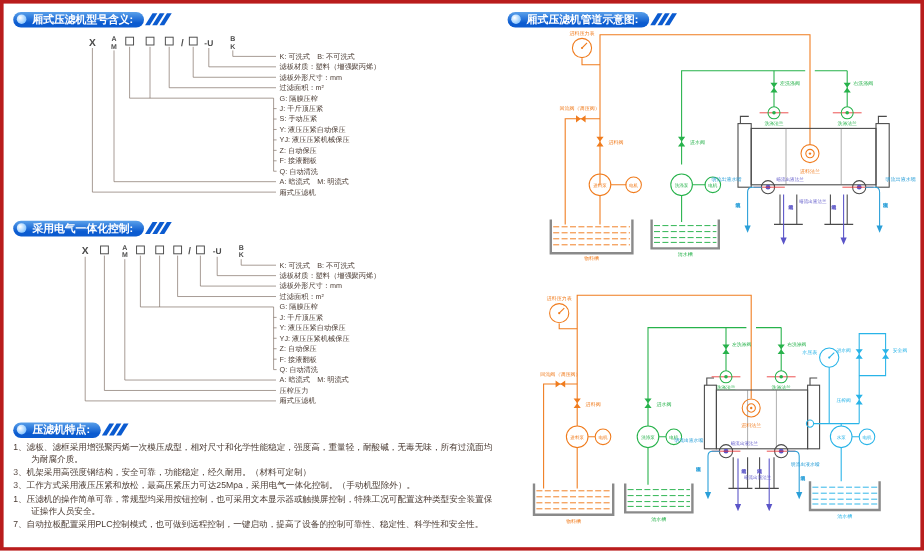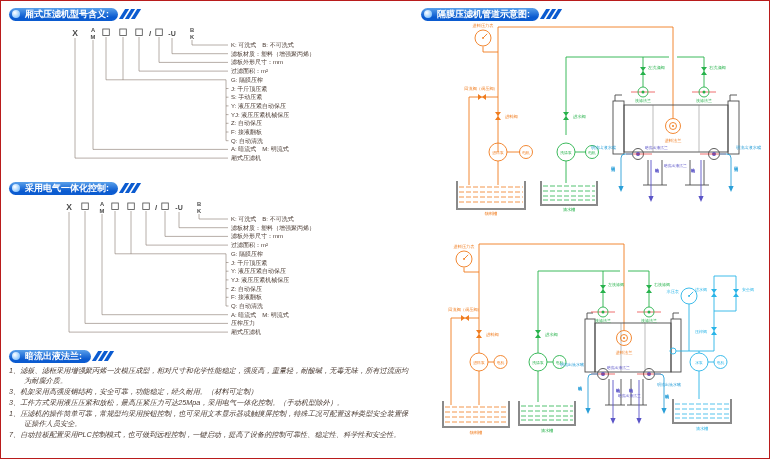--- a/index.html
+++ b/index.html
@@ -1,29 +1,29 @@
 <!DOCTYPE html>
 <html style="--orange: #f07c1e; --green: #27b24b; --cyan: #29b4e8; --purple: #5b55c8; --blue: #2a9fd8; --red: #e83030; --dark: #4a4a4a; --badge_blue: #0b5bd0; --text: #4a3b33; --line: #7a6a5f;"><head>
 <meta charset="utf-8">
 <style>
   html,body{margin:0;padding:0;background:#fff;font-family:"Liberation Sans",sans-serif;}
-  .page{position:relative;width:770px;height:459px;background:#fff;overflow:hidden;border:1px solid #b91c1c;box-sizing:border-box;}
+  .page{position:relative;width:770px;height:459px;background:#fff;overflow:hidden;border:3px solid #b91c1c;box-sizing:border-box;}
   .sec{position:absolute;}
   .badge-row{display:flex;align-items:center;height:14px;}
   .badge{position:relative;display:inline-block;background:linear-gradient(180deg,#5aa0ea 0%,var(--badge_blue,#0b5bd0) 70%);color:#fff;font-weight:bold;font-size:9px;line-height:13px;padding:0 9px 0 16px;border-radius:8px;white-space:nowrap;}
   .badge::before{content:'';position:absolute;left:3px;top:2.5px;width:8px;height:8px;border-radius:50%;background:radial-gradient(circle at 35% 35%,#ffffff,#8ec8ff 70%);}
   .stripes{display:inline-flex;margin-left:4px;gap:2px;}
   .stripes i{display:inline-block;width:4px;height:10px;background:var(--badge_blue,#0b5bd0);transform:skewX(-32deg);}
   svg{display:block;}
   svg text{font-family:"Liberation Sans",sans-serif;}
   .mtxt{font-size:6px;fill:var(--text,#4a3b33);}
   .csym{fill:var(--dark,#444);font-weight:bold;}
   .cline{stroke:var(--line,#7a6a5f);stroke-width:.55;fill:none;}
   .cbox{stroke:var(--dark,#444);stroke-width:.8;fill:none;}
-  .features{margin-top:3px;color:var(--text,#4a3b33);font-size:7.2px;line-height:1.38;font-style:italic;}
+  .features{margin-top:3px;color:var(--text,#4a3b33);font-size:7.2px;line-height:1.38;}
   .features div{padding-left:15px;text-indent:-15px;margin-bottom:1px;}
   
   .so{stroke:var(--orange);fill:none;stroke-width:.9;}
   .sg{stroke:var(--green);fill:none;stroke-width:.9;}
   .sc{stroke:var(--cyan);fill:none;stroke-width:.9;}
   .sb{stroke:var(--blue);fill:none;stroke-width:.9;}
   .spw{stroke:var(--purple);fill:none;stroke-width:.9;}
   .sk{stroke:var(--dark);fill:none;stroke-width:.9;}
   .sk2{stroke:#777;fill:none;stroke-width:.5;}
   .sr{stroke:var(--red);fill:none;stroke-width:.7;}
@@ -121,39 +121,39 @@
         <text class="mtxt" x="222" y="113">Q: 自动清洗</text>
         <text class="mtxt" x="222" y="121.7">A: 暗流式　M: 明流式</text>
         <text class="mtxt" x="222" y="130.4">压榨压力</text>
         <text class="mtxt" x="222" y="139.1">厢式压滤机</text>
       </g>
     </svg>
   </div>
 
   <div class="sec" style="left:8px;top:348px;width:400px;">
     <div class="badge-row">
-      <span class="badge">暗流出液法兰:</span>
+      <span class="badge">压滤机特点:</span>
       <span class="stripes">
           <i></i>
           <i></i>
           <i></i>
         </span>
     </div>
     <div class="features">
       <div>1、滤板、滤框采用增强聚丙烯一次模压成型，相对尺寸和化学性能稳定，强度高，重量轻，耐酸碱，无毒无味，所有过流面均为耐腐介质。</div>
       <div>3、机架采用高强度钢结构，安全可靠，功能稳定，经久耐用。（材料可定制）</div>
       <div>3、工作方式采用液压压紧和放松，最高压紧压力可达25Mpa，采用电气一体化控制。（手动机型除外）。</div>
       <div>1、压滤机的操作简单可靠，常规型均采用按钮控制，也可采用文本显示器或触摸屏控制，特殊工况可配置这种类型安全装置保证操作人员安全。</div>
       <div>7、自动拉板配置采用PLC控制模式，也可做到远程控制，一键启动，提高了设备的控制可靠性、稳定性、科学性和安全性。</div>
     </div>
   </div>
 
   <div class="sec" style="left:420px;top:6px;width:350px;">
     <div class="badge-row">
-      <span class="badge">隔膜压滤机管道示意图:</span>
+      <span class="badge">厢式压滤机管道示意图:</span>
       <span class="stripes">
           <i></i>
           <i></i>
           <i></i>
         </span>
     </div>
     <svg width="350" height="200" viewBox="0 0 350 200">
 
       <text class="co t42" x="62" y="6" text-anchor="middle">进料压力表</text>
       <g transform="translate(62,17)">

